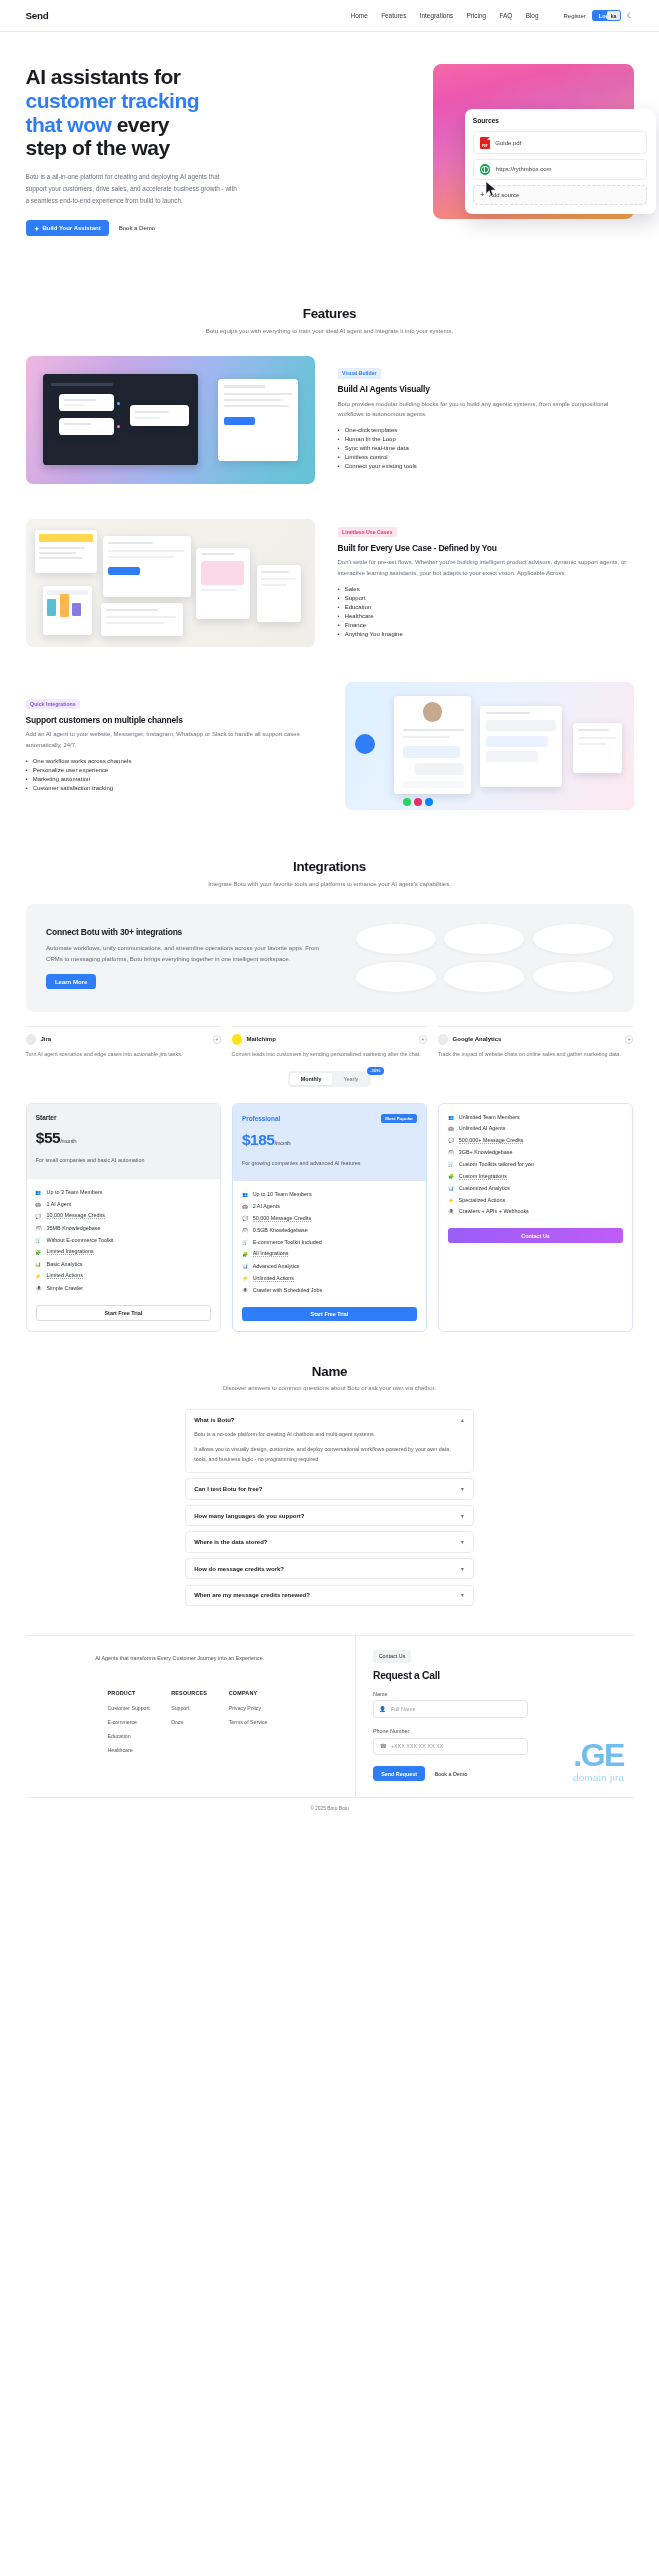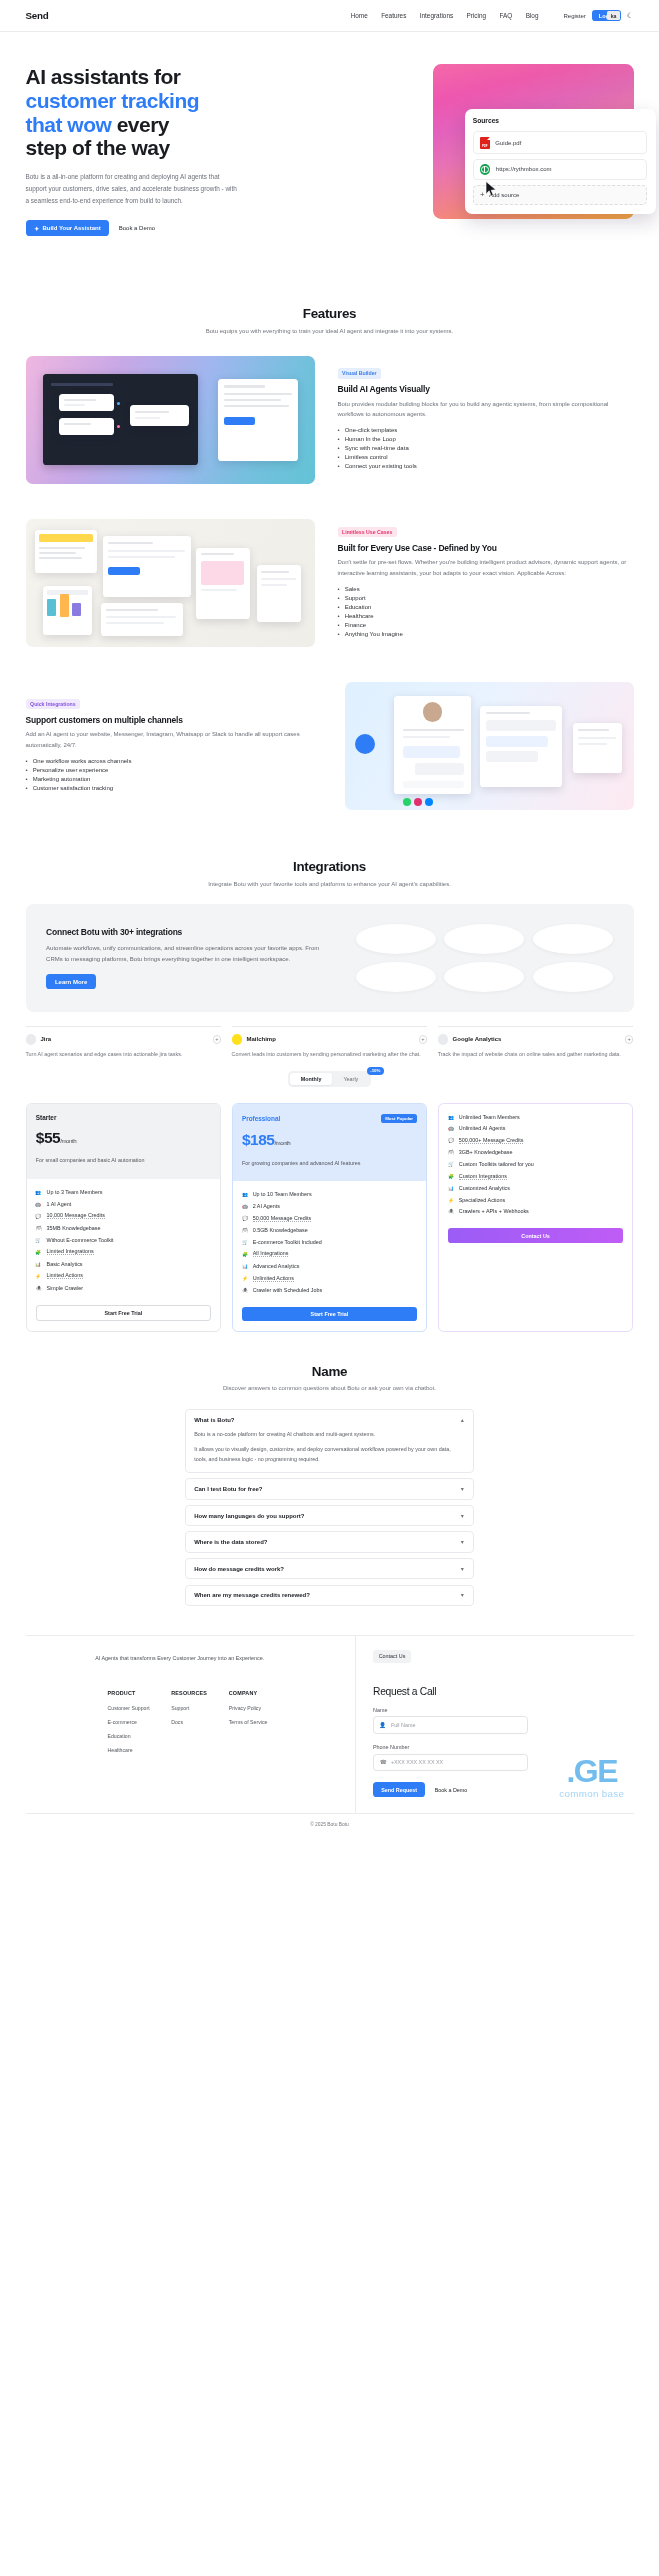--- a/index.html
+++ b/index.html
@@ -190,21 +190,21 @@
 
   
   .footer { border-top:0.5px solid #ececef; margin-top: 29px; display:flex; }
   .f-left { width: 330px; border-right:0.5px solid #ececef; padding: 17.5px 20.6px 15.5px 0; }
   .f-tag { text-align:center; font-size:5.4px; line-height:1.9; color:#4e5158; padding: 0 31px;}
   .f-cols { display:flex; gap:21.6px; margin-top: 26px; padding-left: 82px;}
   .f-col h4 { font-size:5.4px; font-weight:700; letter-spacing:0.2px; color:#17191e; margin-bottom: 9.3px;}
   .f-col a { display:block; font-size:5.2px; color:#54575d; text-decoration:none; margin-bottom:6.2px; line-height:1.5; max-width:45px;}
   .f-right { flex:1; padding: 14.4px 0 15.5px 17.5px; position:relative; }
   .contact-pill { display:inline-block; background:#f1f2f4; font-size:5.4px; padding:3.1px 5.7px; border-radius:3.1px; color:#2b2d33;}
-  .f-right h3 { font-size:10.3px; font-weight:400; margin-top:23px; letter-spacing:-0.3px;}
+  .f-right h3 { font-size:10.3px; font-weight:700; margin-top:7px; letter-spacing:-0.3px;}
   .fld-label { font-size:5.4px; color:#4e5158; margin-top: 10.3px; margin-bottom:3.6px; }
   .fld { border:0.5px solid #e2e3e7; border-radius:3.6px; padding:4.6px 5.7px; display:flex; align-items:center; gap:4.1px;
     width: 155px; background:#fff;}
   .fld span.ph { font-size:5.4px; color:#9a9da3; }
   .fld .fi { font-size:5.7px; color:#8b8e94; }
   .f-btns { display:flex; align-items:center; gap:9.3px; margin-top:11.3px; }
   .send-btn { background:#2f7df6; color:#fff; font-size:5.4px; font-weight:600; padding:4.6px 8.2px; border-radius:3.6px; border:none;}
   .demo-link { font-size:5.4px; color:#1e2126; font-weight:500; }
   .watermark { position:absolute; right:9.3px; bottom: 13.4px; text-align:center; opacity:.95;}
   .wm-ge { font-size:32px; font-weight:800; color:#6bb9ee; letter-spacing:-1.5px; line-height:.9;}
@@ -711,19 +711,19 @@
         <span class="ph">+XXX XXX XX XX XX</span>
       </div>
 
       <div class="f-btns">
         <button class="send-btn">Send Request</button>
         <span class="demo-link">Book a Demo</span>
       </div>
 
       <div class="watermark">
         <div class="wm-ge">.GE</div>
-        <div class="wm-sub">common base</div>
+        <div class="wm-sub">domain jira</div>
       </div>
     </div>
   </div>
   <div class="copyright">© 2025 Botu Botu</div>
 </div>
 
 
 </body></html>

